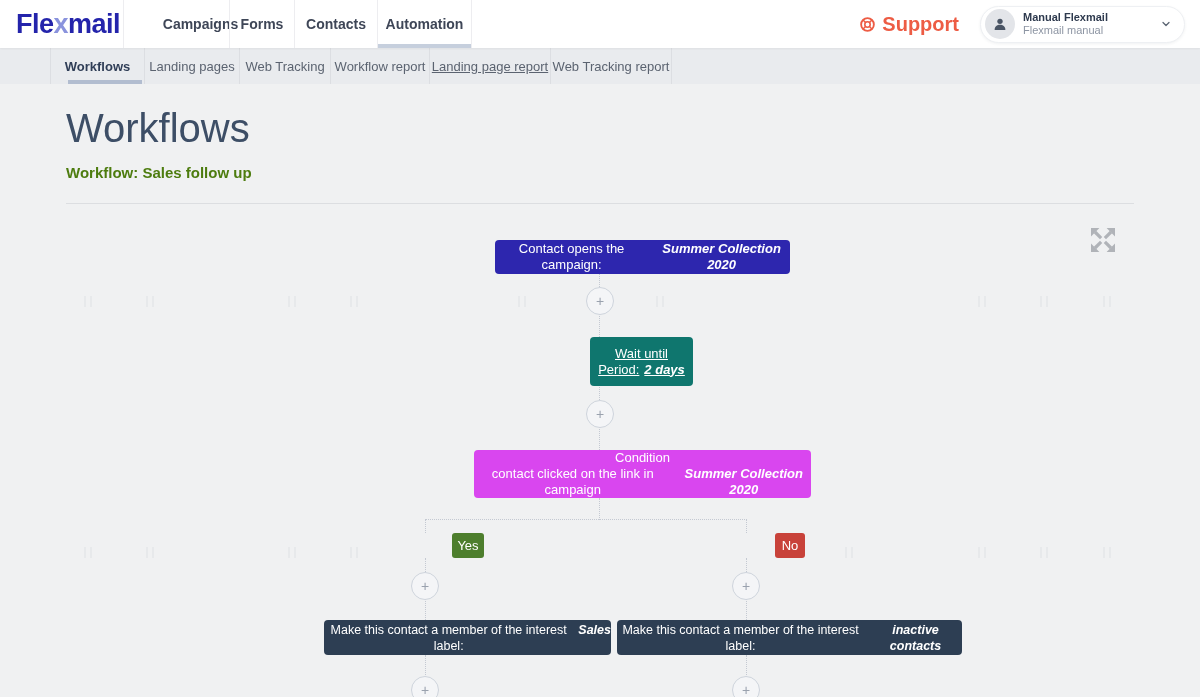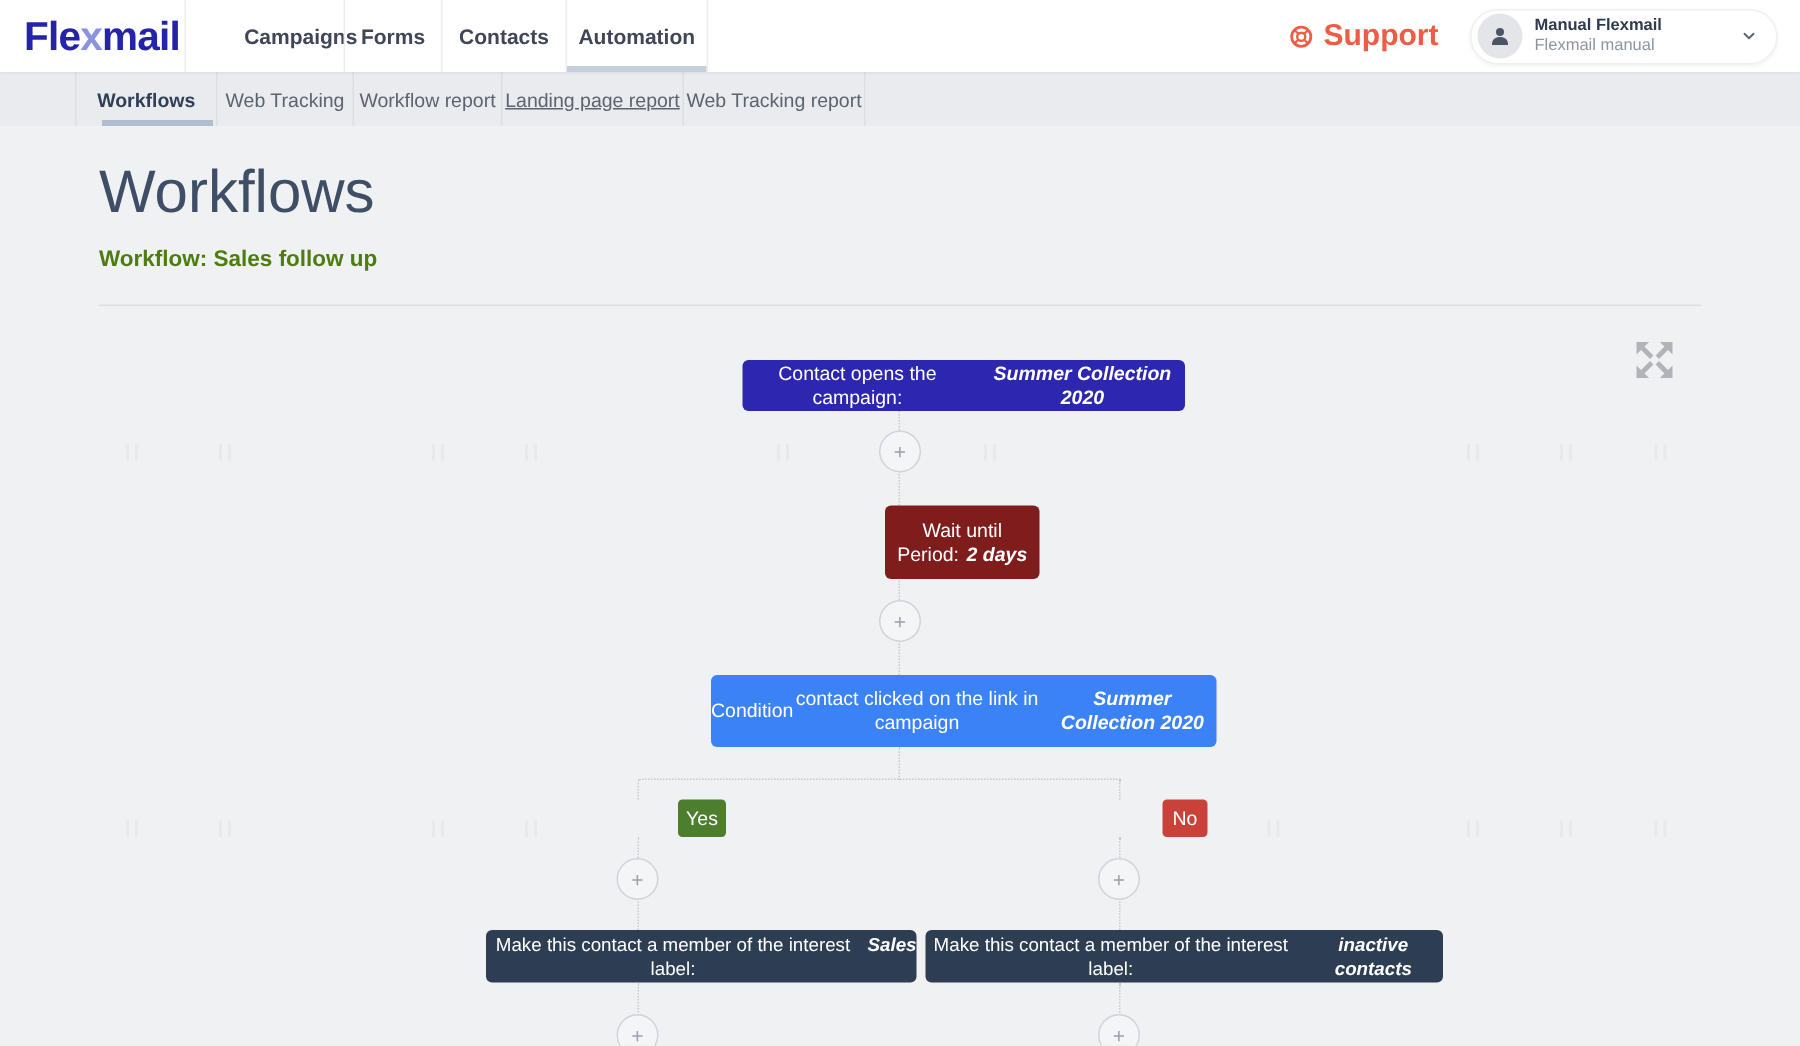--- a/index.html
+++ b/index.html
@@ -94,22 +94,22 @@
     font-size: 14px; line-height: 1; display: flex; align-items: center; justify-content: center;
     z-index: 2; cursor: pointer;
   }
   .node {
     position: absolute; border-radius: 4px; color: #ffffff; font-size: 13px;
     display: flex; align-items: center; justify-content: center; text-align: center;
     z-index: 2; cursor: pointer; line-height: 16px; margin-left: 42px;
   }
   .node .em { font-weight: 700; font-style: italic; margin-left: 5px; }
   .node-trigger   { left: 453px; top: 240px; width: 295px; height: 34px; background: #2d26ae; }
-  .node-wait      { left: 548px; top: 337px; width: 103px; height: 49px; background: #7f1d1d; flex-direction: column; }
-  .node-condition { left: 432px; top: 450px; width: 337px; height: 48px; background: #3b82f6; flex-direction: row; }
+  .node-wait      { left: 548px; top: 337px; width: 103px; height: 49px; background: #0f766e; flex-direction: column; text-decoration: underline; }
+  .node-condition { left: 432px; top: 450px; width: 337px; height: 48px; background: #d946ef; flex-direction: column; }
   .node-yes { left: 410px; top: 533px; width: 32px; height: 25px; background: #4d7e2d; border-radius: 3px; }
   .node-no  { left: 733px; top: 533px; width: 30px; height: 25px; background: #c8423a; border-radius: 3px; }
   .node-action-left  { left: 282px; top: 620px; width: 287px; height: 35px; background: #2d3e53; font-size: 12.5px; }
   .node-action-right { left: 575px; top: 620px; width: 345px; height: 35px; background: #2d3e53; font-size: 12.5px; }
   .row { display: flex; align-items: baseline; justify-content: center; }
 
   .expand { position: absolute; left: 1087px; top: 224px; width: 32px; height: 32px; z-index: 2; cursor: pointer; }
 
   .ghost {
     position: absolute; width: 8px; height: 11px; opacity: .55; z-index: 0;
@@ -162,20 +162,21 @@
           <svg width="12" height="12" viewBox="0 0 24 24" fill="none" stroke="#5a6472" stroke-width="2.5" stroke-linecap="round" stroke-linejoin="round">
               <polyline points="6,9 12,15 18,9"></polyline>
             </svg>
         </span>
       </div>
     </div>
   </div>
 
   <div class="subnav">
     <div class="tab tab1 active">Workflows</div>
+    <div class="tab tab2">Landing pages</div>
     <div class="tab tab3">Web Tracking</div>
     <div class="tab tab4">Workflow report</div>
     <div class="tab tab5">Landing page report</div>
     <div class="tab tab6">Web Tracking report</div>
   </div>
 
   <h1 class="page-title">Workflows</h1>
   <div class="page-subtitle">Workflow: Sales follow up</div>
   <div class="rule"></div>
 

